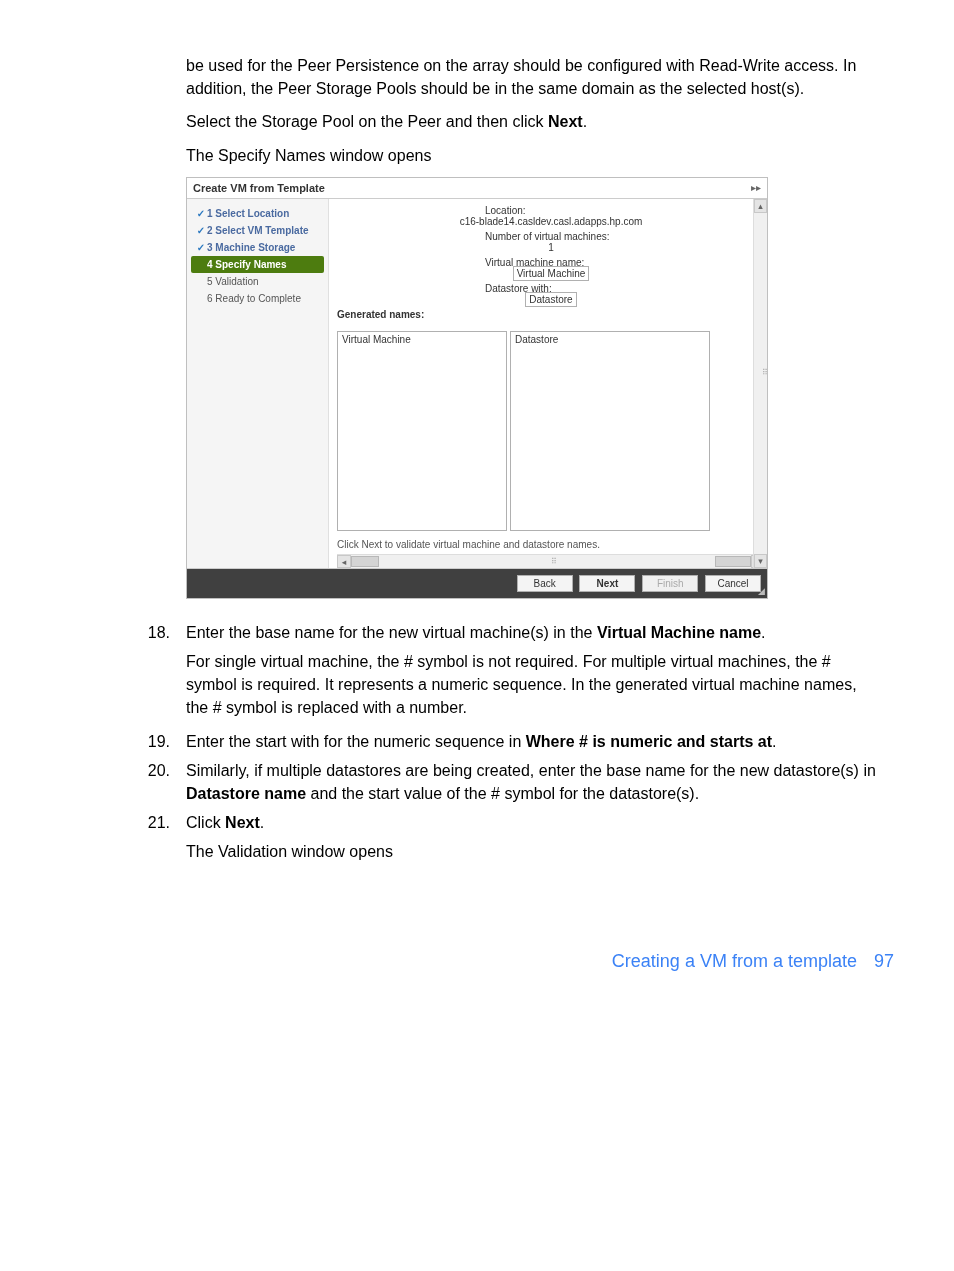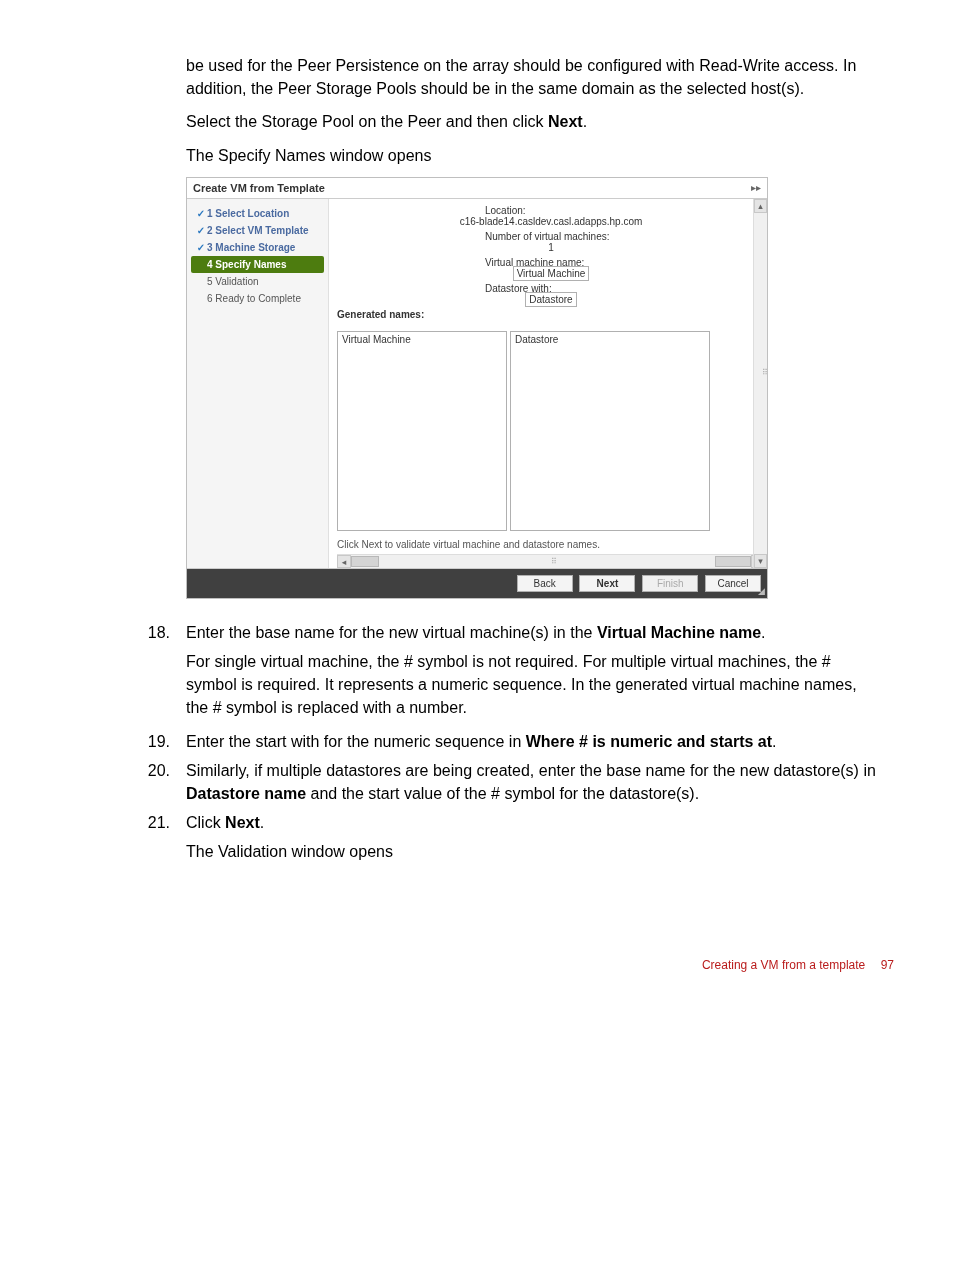--- a/index.html
+++ b/index.html
@@ -46,21 +46,21 @@
   .hscroll .track { flex: 1; position: relative; }
   .hscroll .thumb-left { position: absolute; left: 0; top: 1px; bottom: 1px; width: 28px; background: #d4d4d4; border: 1px solid #b8b8b8; }
   .hscroll .thumb-right { position: absolute; right: 0; top: 1px; bottom: 1px; width: 36px; background: #d4d4d4; border: 1px solid #b8b8b8; }
   .hscroll .grip { position: absolute; left: 50%; top: 2px; color: #aaa; font-size: 8px; }
   .footer-btns { padding: 6px; text-align: right; background: #404040; }
   .btn { display: inline-block; min-width: 56px; padding: 2px 10px; font-size: 10px; border: 1px solid #b0b0b0; background: #f4f4f4; margin-left: 4px; text-align: center; cursor: pointer; }
   .btn.primary { font-weight: bold; }
   .btn.disabled { color: #aaa; background: #f0f0f0; cursor: default; }
   .resize-grip { position: absolute; right: 2px; bottom: 2px; font-size: 9px; color: #bbb; }
 
-  .page-footer { position: absolute; bottom: 44px; right: 60px; font-size: 12px; font-family: "Segoe UI Light","Segoe UI",Arial,sans-serif; color: #b91c1c; }
+  .page-footer { position: absolute; bottom: 44px; right: 60px; font-size: 18px; font-family: "Segoe UI Light","Segoe UI",Arial,sans-serif; color: #3b82f6; }
   .page-footer .num { margin-left: 12px; }
 </style>
 </head>
 <body>
 
 <div class="page">
 
   <div class="indent-block body-text para">be used for the Peer Persistence on the array should be configured with Read-Write access. In addition, the Peer Storage Pools should be in the same domain as the selected host(s).</div>
   <div class="indent-block body-text para">
     <span>Select the Storage Pool on the Peer and then click </span><strong>Next</strong><span>.</span>

